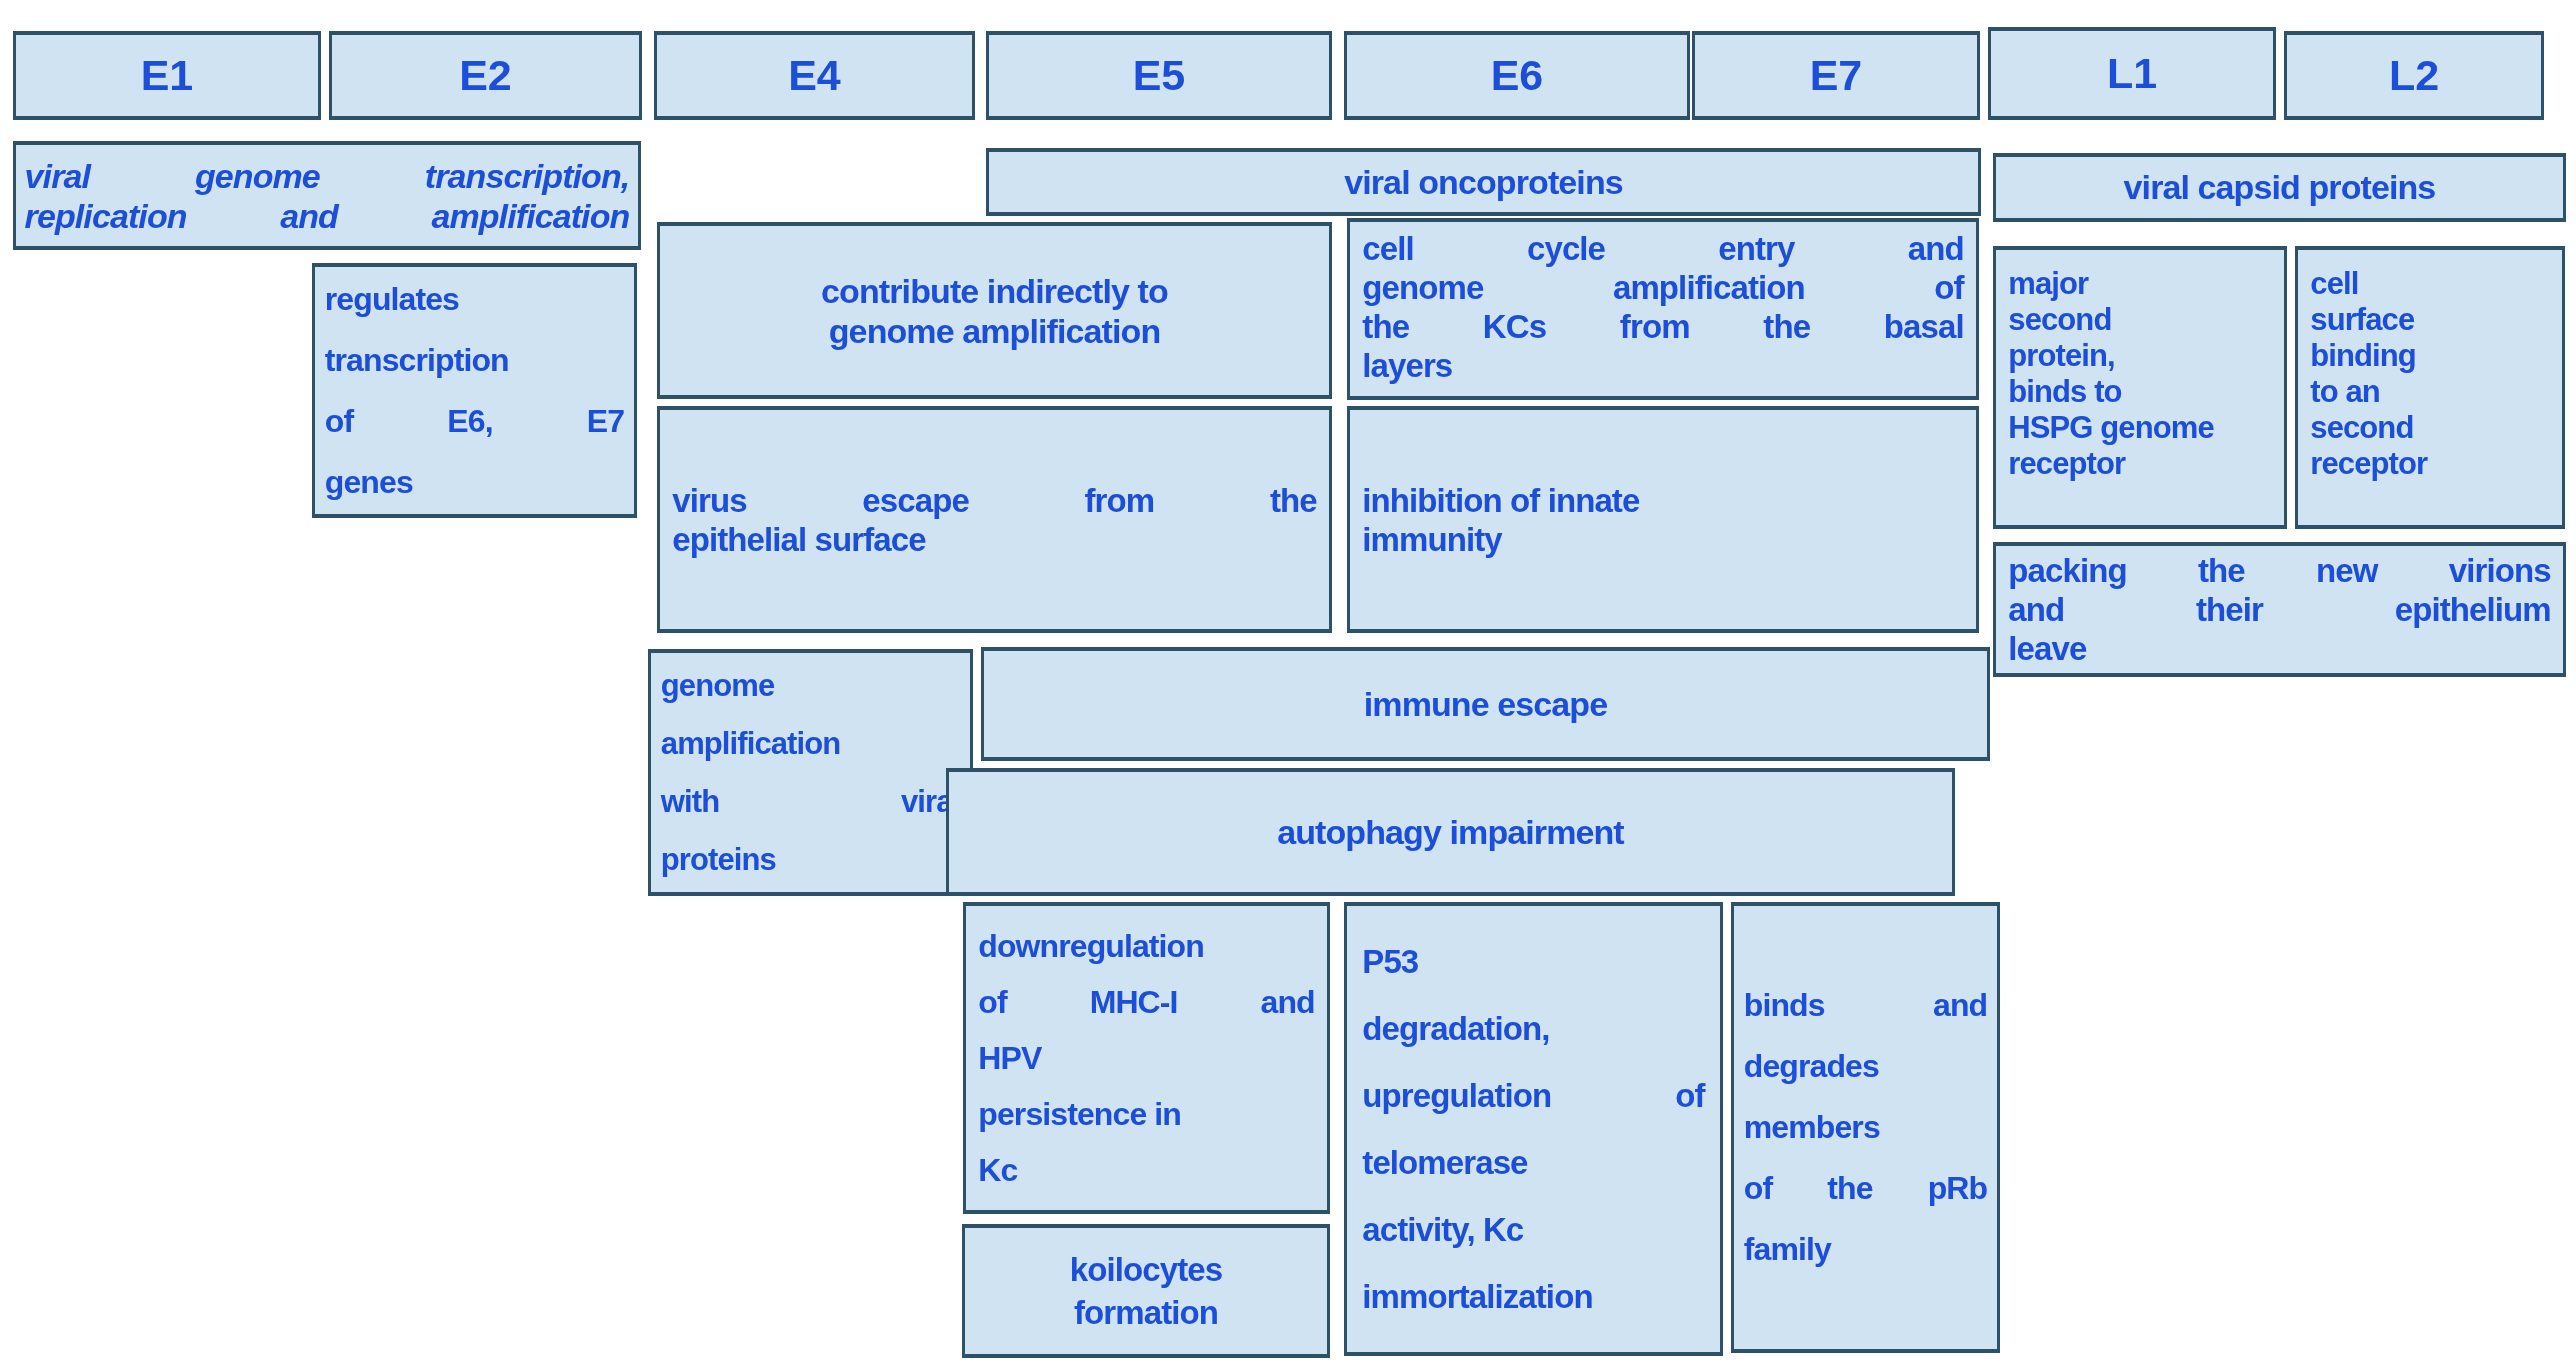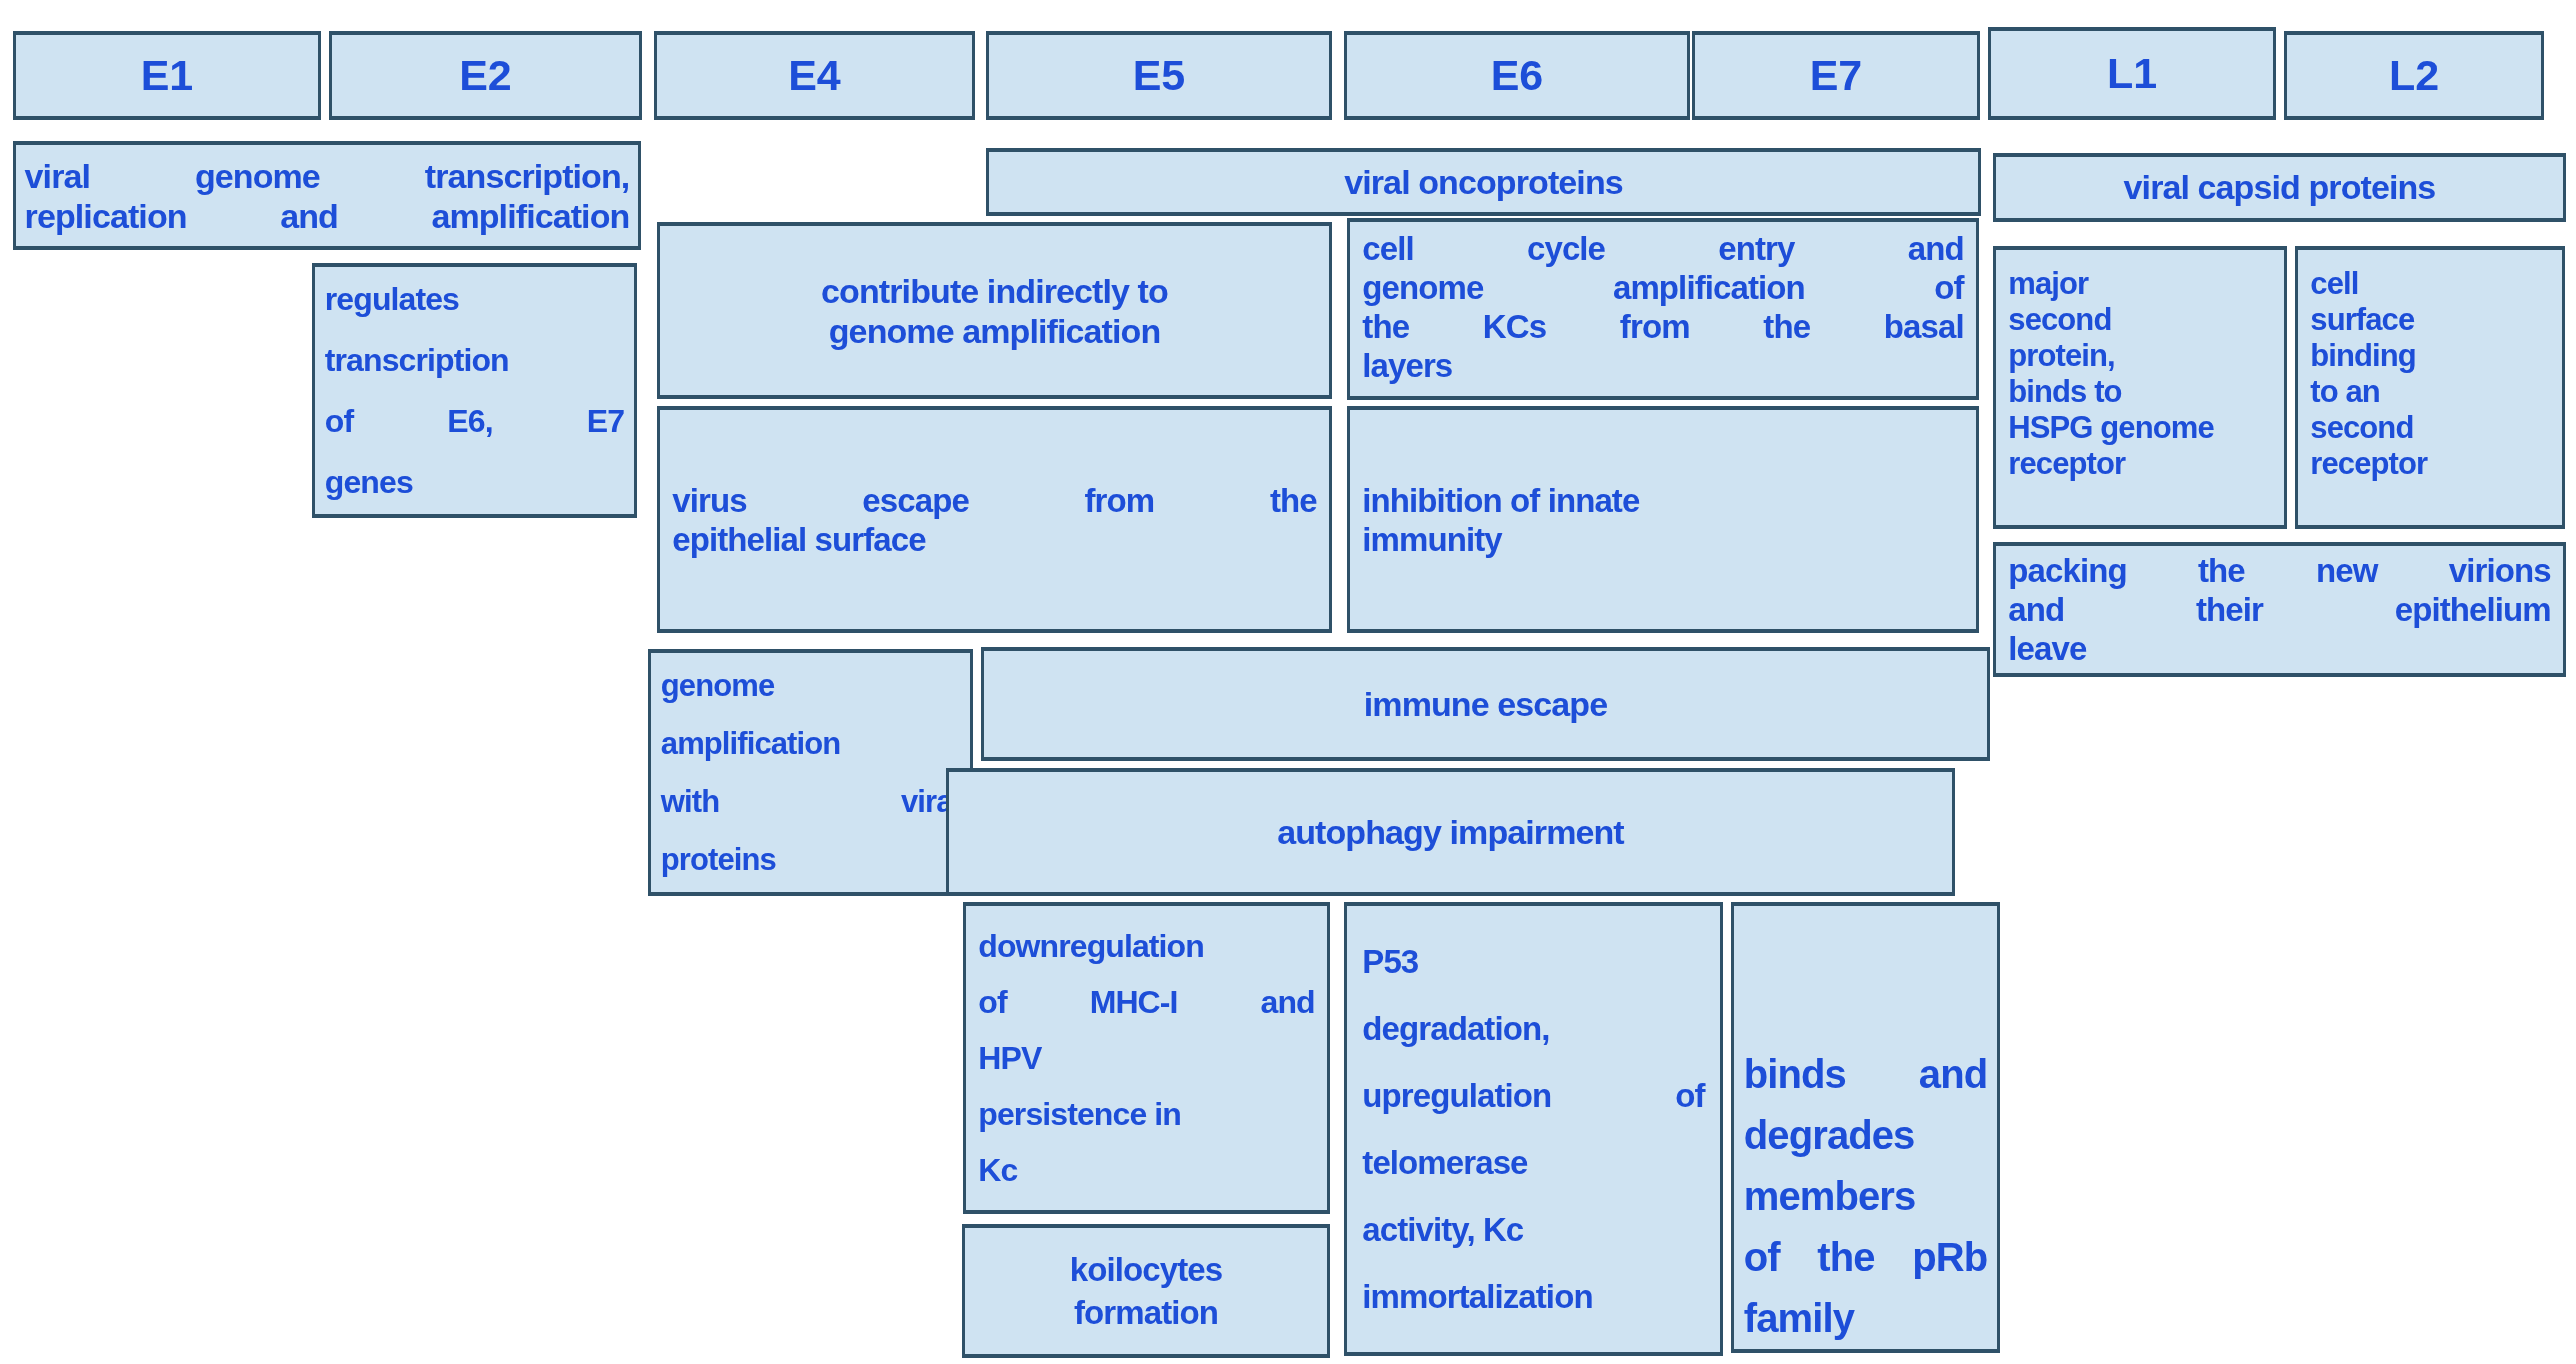--- a/index.html
+++ b/index.html
@@ -50,21 +50,21 @@
 
   <div class="box hdr" style="left:13px;top:31px;width:308px;height:89px;">E1</div>
   <div class="box hdr" style="left:329px;top:31px;width:313px;height:89px;">E2</div>
   <div class="box hdr" style="left:654px;top:31px;width:321px;height:89px;">E4</div>
   <div class="box hdr" style="left:986px;top:31px;width:346px;height:89px;">E5</div>
   <div class="box hdr" style="left:1344px;top:31px;width:346px;height:89px;">E6</div>
   <div class="box hdr" style="left:1692px;top:31px;width:288px;height:89px;">E7</div>
   <div class="box hdr" style="left:1988px;top:27px;width:288px;height:93px;">L1</div>
   <div class="box hdr" style="left:2284px;top:31px;width:260px;height:89px;">L2</div>
 
-  <div class="box v-center" style="left:13px;top:141px;width:628px;height:109px;font-size:34px;line-height:40px;padding:0 8.6px;">
+  <div class="box v-center" style="left:13px;top:141px;width:628px;height:109px;font-size:34px;line-height:40px;padding:0 8.6px;font-style:italic;">
     <div class="ln ln-j">viral genome transcription,</div>
     <div class="ln ln-j">replication and amplification</div>
   </div>
 
   <div class="box v-center" style="left:986px;top:148px;width:995px;height:68px;font-size:34px;">
     <div class="ln ln-c">viral oncoproteins</div>
   </div>
   <div class="box v-center" style="left:1993px;top:153px;width:573px;height:69px;font-size:34px;">
     <div class="ln ln-c">viral capsid proteins</div>
   </div>
@@ -152,21 +152,21 @@
 
   <div class="box v-center" style="left:1344px;top:902px;width:379px;height:454px;font-size:33px;line-height:67px;padding:0 15.3px;">
     <div class="ln ln-l">P53</div>
     <div class="ln ln-l">degradation,</div>
     <div class="ln ln-j">upregulation of</div>
     <div class="ln ln-l">telomerase</div>
     <div class="ln ln-l">activity, Kc</div>
     <div class="ln ln-l">immortalization</div>
   </div>
 
-  <div class="box v-center" style="left:1731px;top:902px;width:269px;height:451px;font-size:40px;line-height:61px;padding:0 9.8px;justify-content:flex-end;">
+  <div class="box v-center" style="left:1731px;top:902px;width:269px;height:451px;font-size:32px;line-height:61px;padding:0 9.8px;">
     <div class="ln ln-j">binds and</div>
     <div class="ln ln-l">degrades</div>
     <div class="ln ln-l">members</div>
     <div class="ln ln-j">of the pRb</div>
     <div class="ln ln-l">family</div>
   </div>
 
 </div>
 
 

